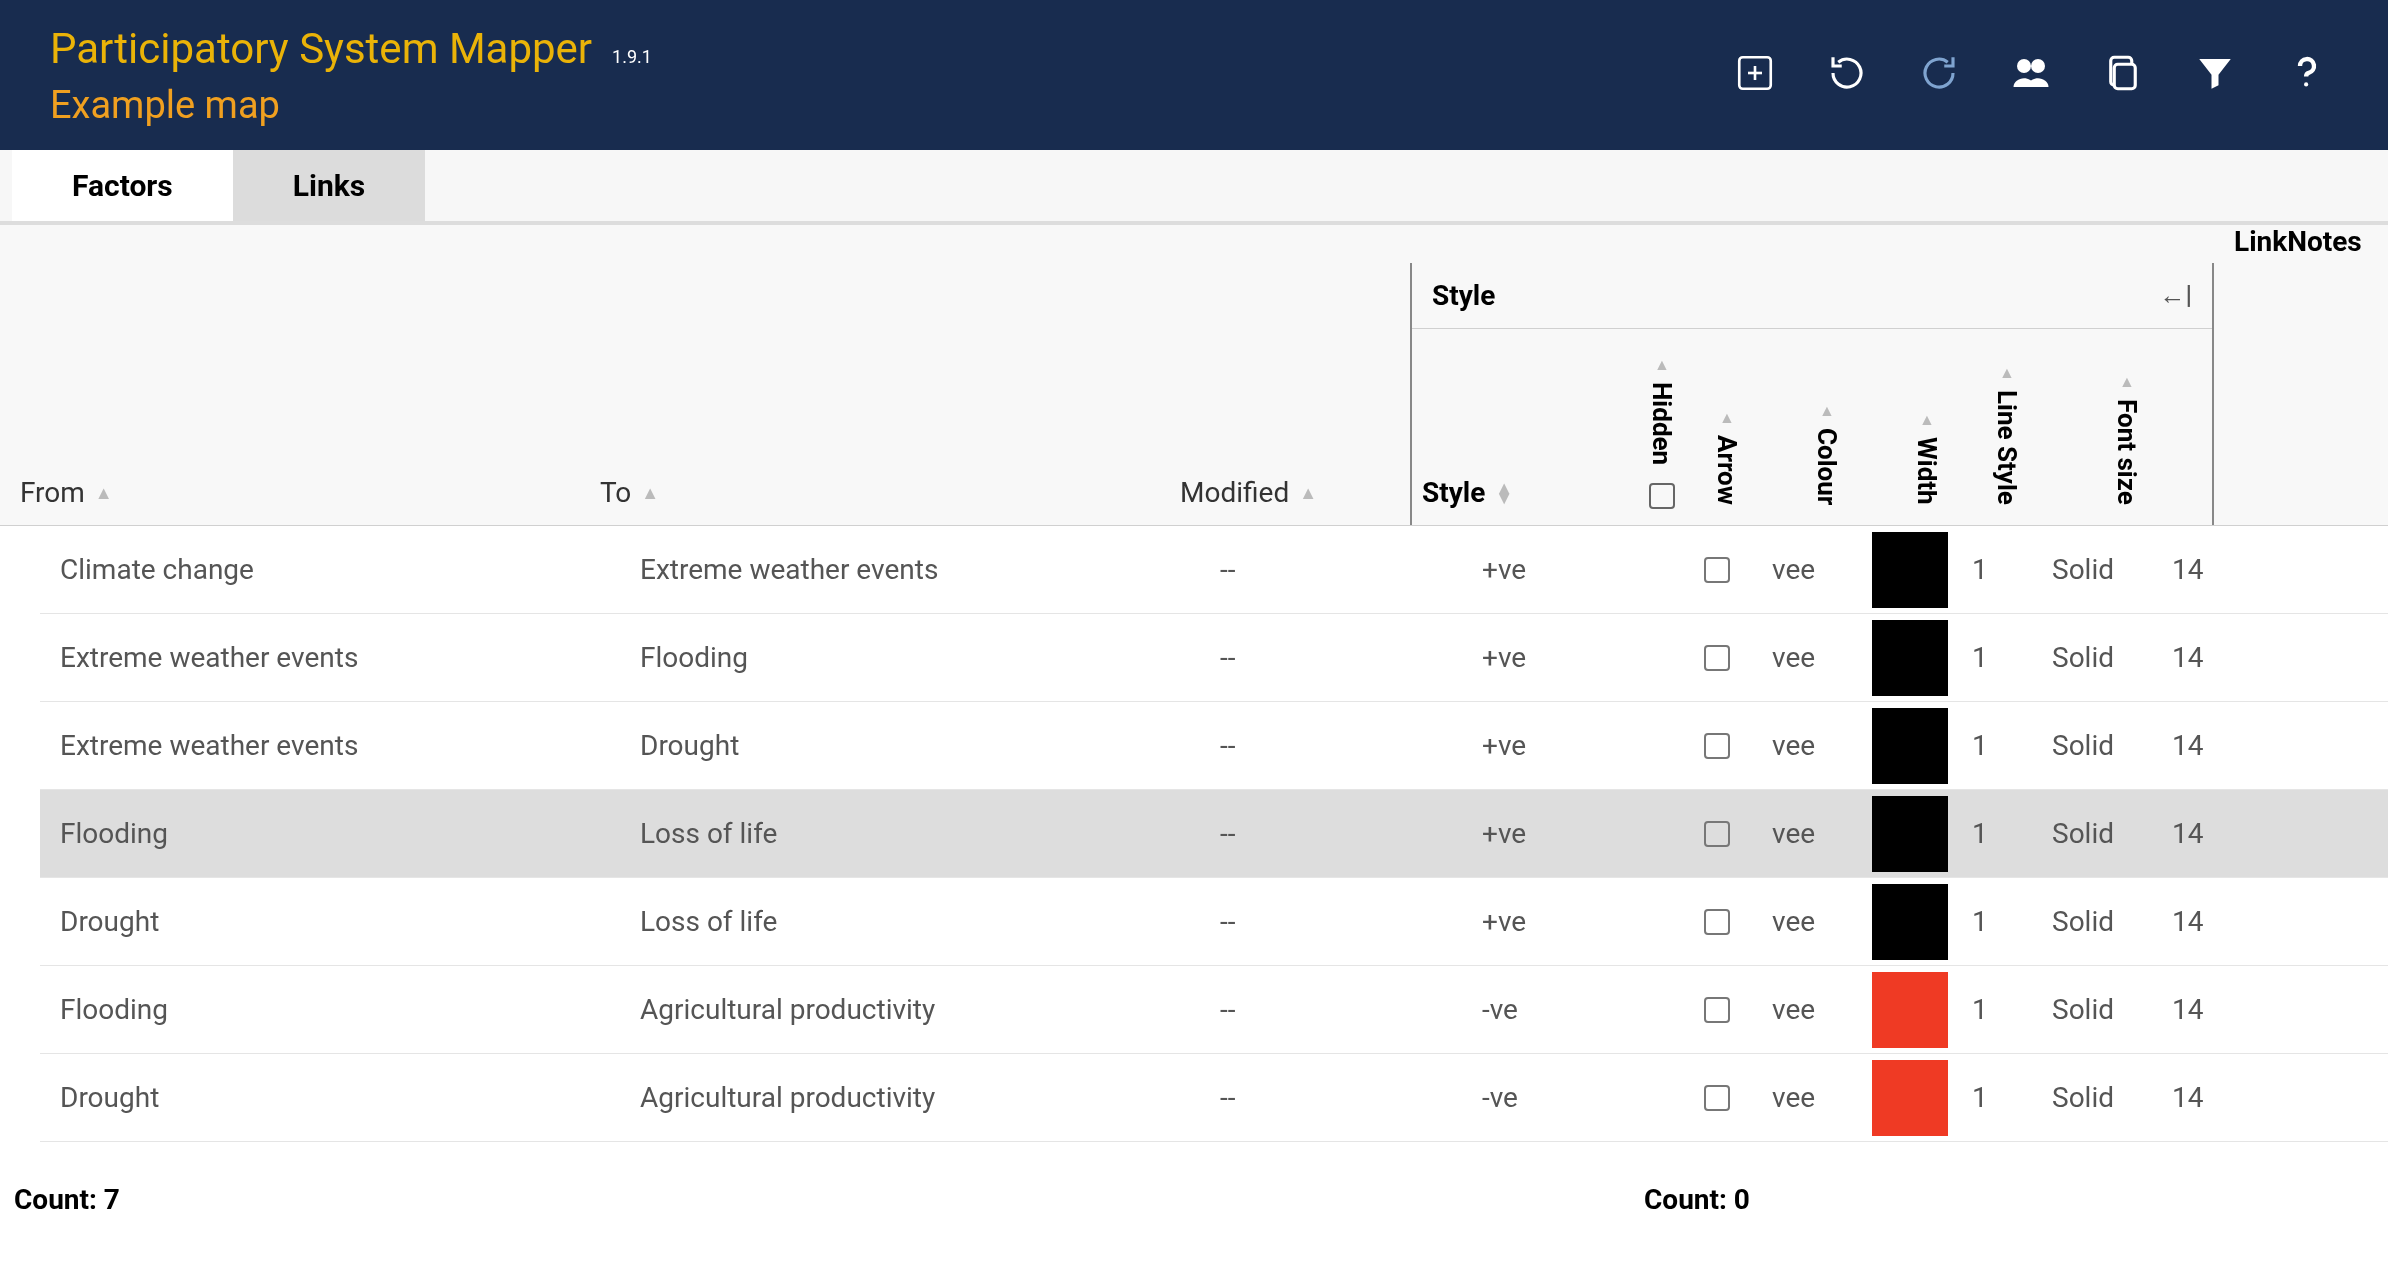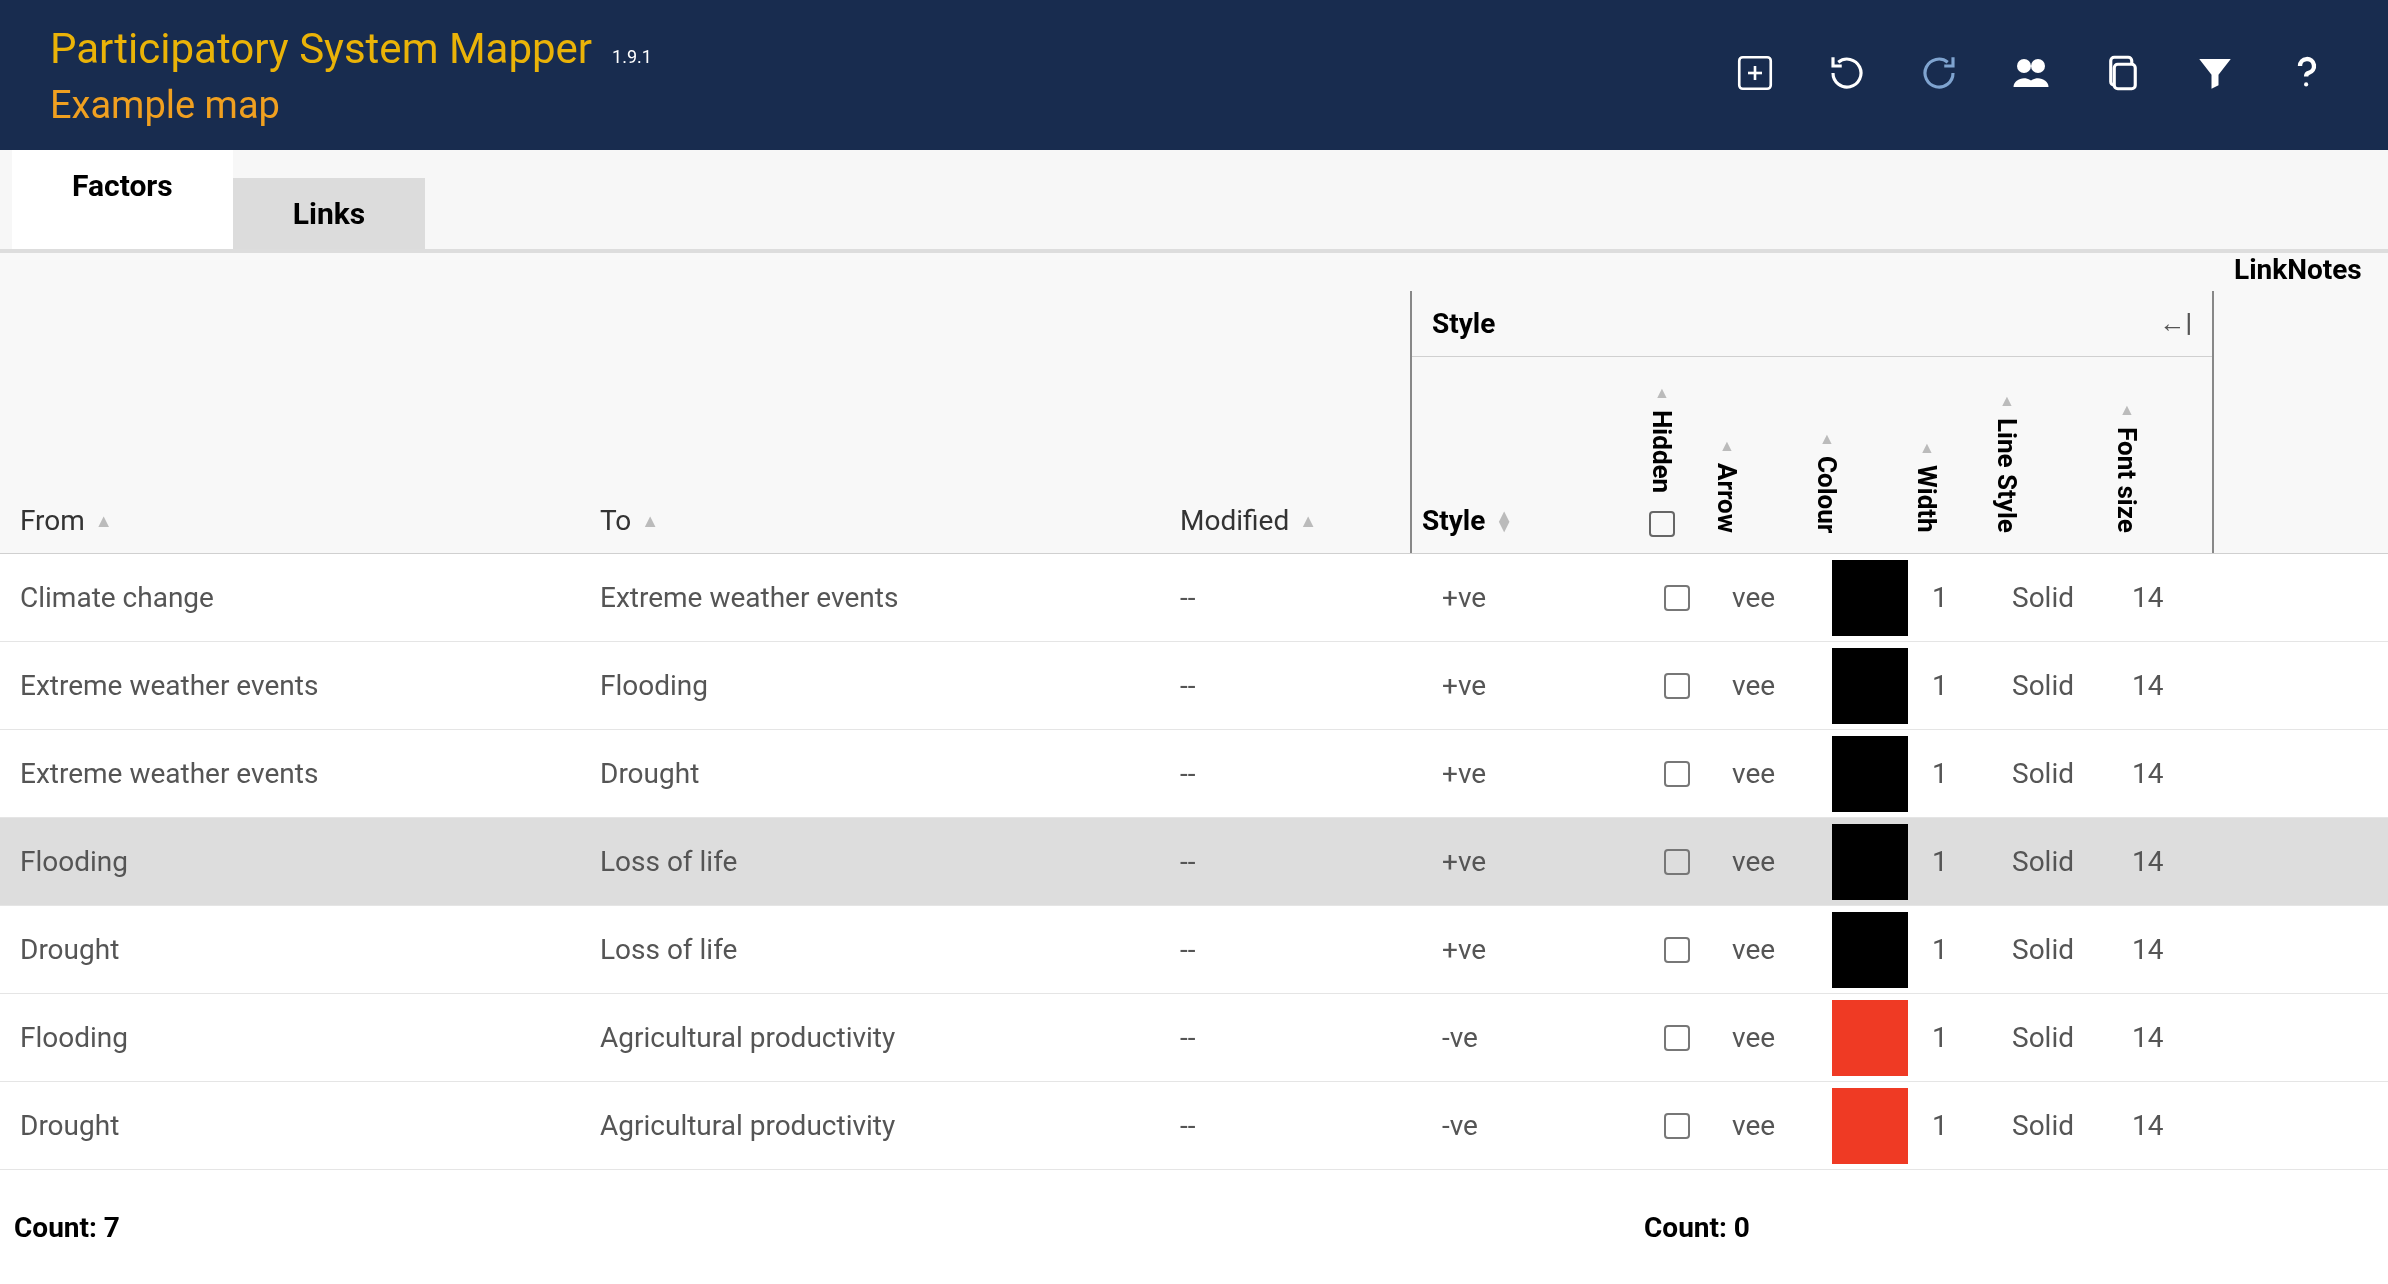--- a/index.html
+++ b/index.html
@@ -10,21 +10,21 @@
   .title-row { display: flex; align-items: baseline; gap: 20px; }
   .app-title { color: #eab308; font-size: 42px; font-weight: 400; }
   .version { color: #fff; font-size: 18px; text-align: center; }
   .subtitle { color: #f0a020; font-size: 38px; }
   .toolbar { display: flex; gap: 50px; align-items: center; }
   .toolbar svg { width: 42px; height: 42px; cursor: pointer; }
 
   .tabs { display: flex; background: #f7f7f7; border-bottom: 4px solid #ddd; padding-left: 12px; }
   .tab { padding: 18px 60px; font-size: 30px; font-weight: 700; cursor: pointer; }
   .tab.active { background: #fff; }
-  .tab.inactive { background: #dcdcdc; margin-top: 28px; }
+  .tab.inactive { background: #dcdcdc; }
 
   .grid-wrap { position: relative; }
   .grid-header-area { display: flex; background: #f8f8f8; border-bottom: 1px solid #d0d0d0; }
   .left-headers { flex: 0 0 1410px; display: flex; align-items: flex-end; padding: 16px 0 16px 20px; height: 300px; }
   .style-group { flex: 0 0 800px; border-left: 2px solid #888; border-right: 2px solid #888; display: flex; flex-direction: column; margin-top: 38px; }
   .notes-header { flex: 1; padding: 0 20px; font-size: 28px; font-weight: 700; }
   .style-group-title { padding: 16px 20px; font-size: 28px; font-weight: 700; border-bottom: 1px solid #d0d0d0; display:flex; justify-content: space-between; align-items:center; }
   .collapse-arrow { font-size: 26px; color:#555; cursor:pointer; }
   .style-subheaders { flex: 1; display: flex; align-items: flex-end; padding: 0 0 16px 10px; }
 
@@ -57,21 +57,21 @@
   .style-cells { flex: 0 0 800px; display:flex; border-left:2px solid transparent; border-right:2px solid transparent;}
   .rest-cell { flex:1; }
 
   .chk { width:26px; height:26px; border:2px solid #777; border-radius:4px; display:inline-block; }
   .swatch { width: 76px; height: 76px; display:inline-block;}
 
   .footer { position:absolute; bottom:0; left:0; right:0; display:flex; background:#fff; padding:10px 14px; font-size:28px; font-weight:700;}
   .footer .count-left { flex:0 0 1630px;}
   .footer .count-right { flex:1;}
 
-  .body-rows { height: 700px; overflow:hidden; }
+  .body-rows { height: 700px; overflow:hidden;padding-left:40px; }
 </style>
 </head>
 <body>
 
 <div class="header">
   <div class="title-block">
     <div class="title-row">
       <span class="app-title">Participatory System Mapper</span>
       <span class="version">1.9.1</span>
     </div>

